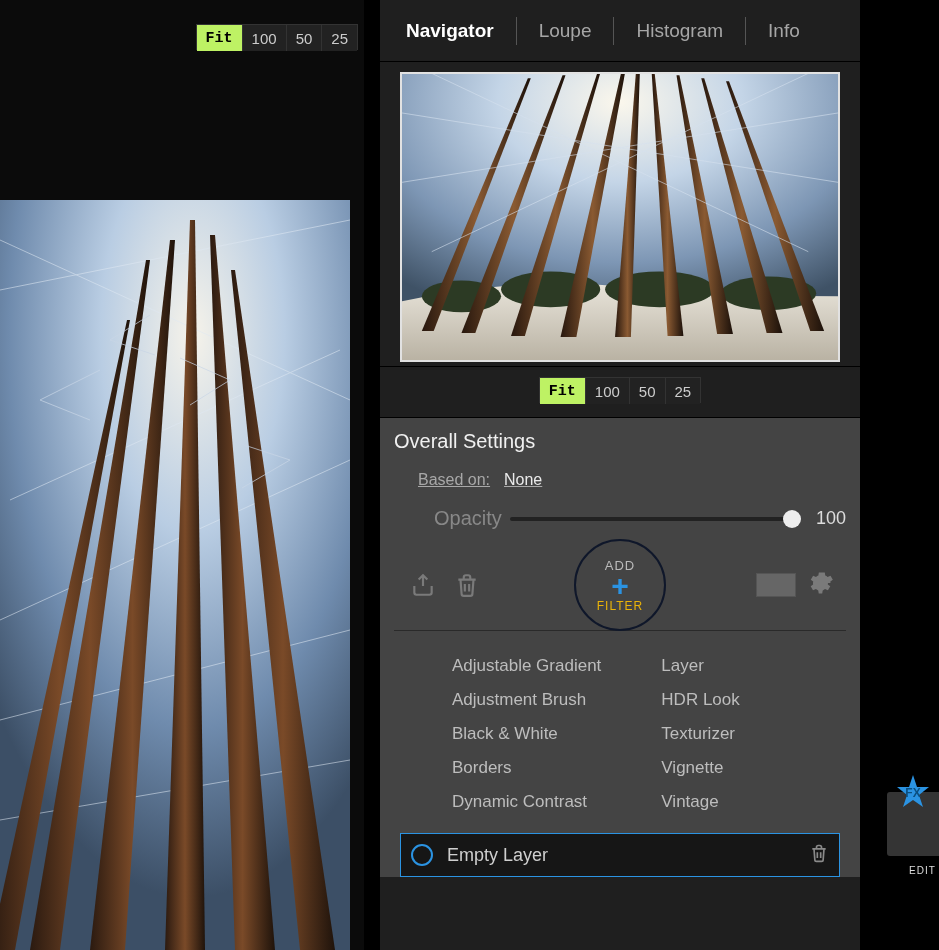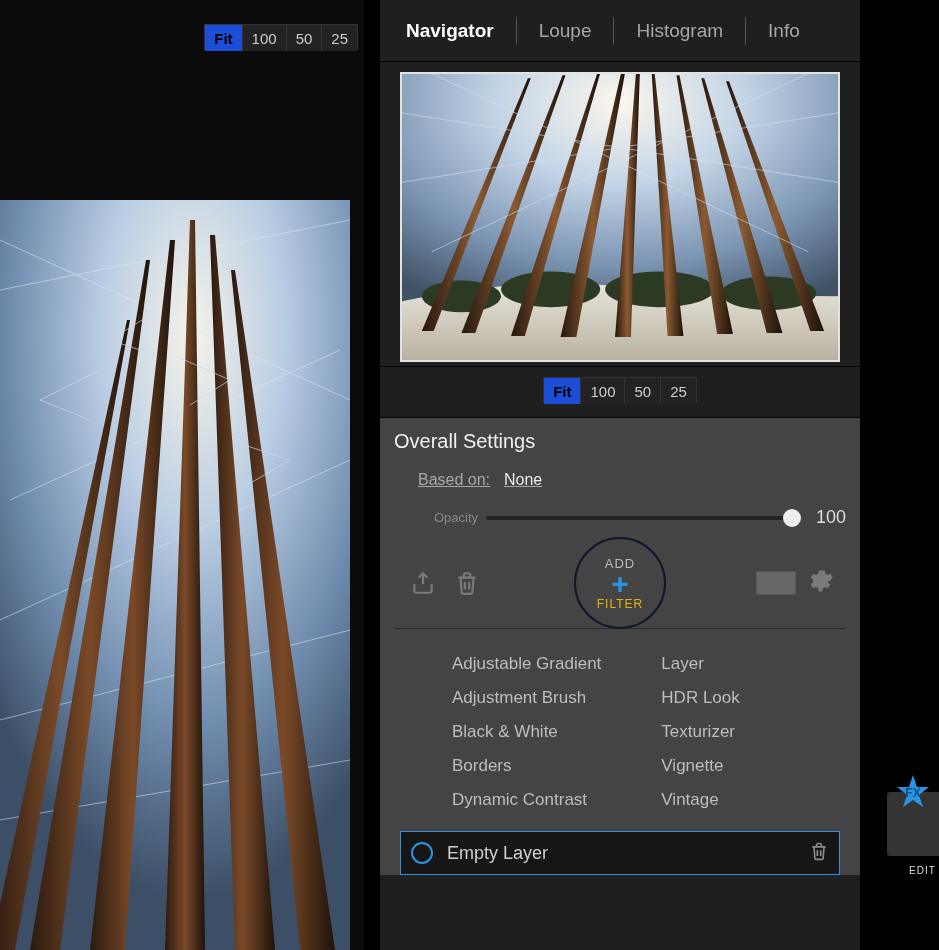--- a/index.html
+++ b/index.html
@@ -3,21 +3,21 @@
 <meta charset="utf-8">
 <style>
   * { box-sizing: border-box; margin: 0; padding: 0; font-family: Arial, Helvetica, sans-serif; }
   body { background: #000; width: 939px; height: 950px; overflow: hidden; position: relative; }
 
   
   .left-pane { position: absolute; left: 0; top: 0; width: 364px; height: 950px; background: #0b0b0b; }
   .zoom-bar-top { position: absolute; top: 24px; right: 6px; height: 26px; display: flex; border: 1px solid #333; }
   .zoom-btn { height: 26px; padding: 0 9px; font-size: 15px; color: #ccc; background: #222; border-left: 1px solid #333; display:flex; align-items:center; cursor:pointer;}
   .zoom-btn:first-child { border-left: none; }
-  .zoom-btn.active { background: #1d4ed8; color: #000; font-weight: 600; }
+  .zoom-btn.active { background: #bef264; color: #000; font-weight: 600; font-family: Liberation Mono, monospace; }
   .canvas-image { position:absolute; left:0; top:200px; width:350px; height:750px; overflow:hidden; }
   .canvas-image svg { width:350px; height:750px; display:block; }
 
   
   .right-pane { position:absolute; left:380px; top:0; width:480px; height:950px; background:#1f1f1f; }
   .panel-tabs { height:62px; display:flex; align-items:center; padding:0 4px; background:#1f1f1f; border-bottom:1px solid #000; }
   .panel-tab { color:#a6a6a6; font-size:19px; padding:0 22px; cursor:pointer; position:relative; }
   .panel-tab.active { color:#fff; font-weight:600; }
   .tab-sep { width:1px; height:28px; background:#555; }
 
@@ -28,21 +28,21 @@
   .nav-zoom-row { display:flex; justify-content:center; padding:10px 0 14px; background:#1f1f1f; border-bottom:1px solid #000;}
   .nav-zoom-row .zoom-bar-top { position:static; }
 
   
   .settings { padding:6px 14px 0; background:#444; color:#ccc; }
   .settings-h { font-size:20px; color:#f0f0f0; margin:6px 0 18px 0; }
   .row { display:flex; align-items:center; font-size:16px; color:#a8a8a8; margin-bottom:18px;text-decoration:underline;}
   .row .lbl { width:110px; padding-left:24px;}
   .row .val { color:#eaeaea; }
   .opacity-row { display:flex; align-items:center; padding-left:40px; margin-bottom:10px;}
-  .opacity-row .olabel { font-size:13px; color:#888; margin-right:8px;}
+  .opacity-row .olabel { font-size:20px; color:#888; margin-right:8px;}
   .slider-track { flex:1; height:4px; background:#222; border-radius:2px; position:relative; margin-right:14px;}
   .slider-knob { position:absolute; right:0; top:50%; width:18px; height:18px; border-radius:50%; background:#eee; transform:translate(50%,-50%); cursor:grab;}
   .opacity-val { width:40px; text-align:right; color:#ddd; font-size:18px;}
 
   .actions-row { display:flex; align-items:center; padding:10px 12px 10px 12px; position:relative; height:90px;}
   .ico-btn { color:#7a7a7a; width:34px; height:34px; display:flex; align-items:center; justify-content:center; cursor:pointer; margin-right:10px;}
   .ico-btn svg { width:26px; height:26px; }
   .add-filter { position:absolute; left:50%; top:50%; transform:translate(-50%,-50%); width:92px; height:92px; border:2px solid #0f172a; border-radius:50%; display:flex; flex-direction:column; align-items:center; justify-content:center; cursor:pointer;}
   .add-filter .t1 { font-size:13px; color:#bbb; letter-spacing:1px;}
   .add-filter .plus { font-size:30px; font-weight:700; color:#2b93e2; line-height:24px; margin:1px 0;}

